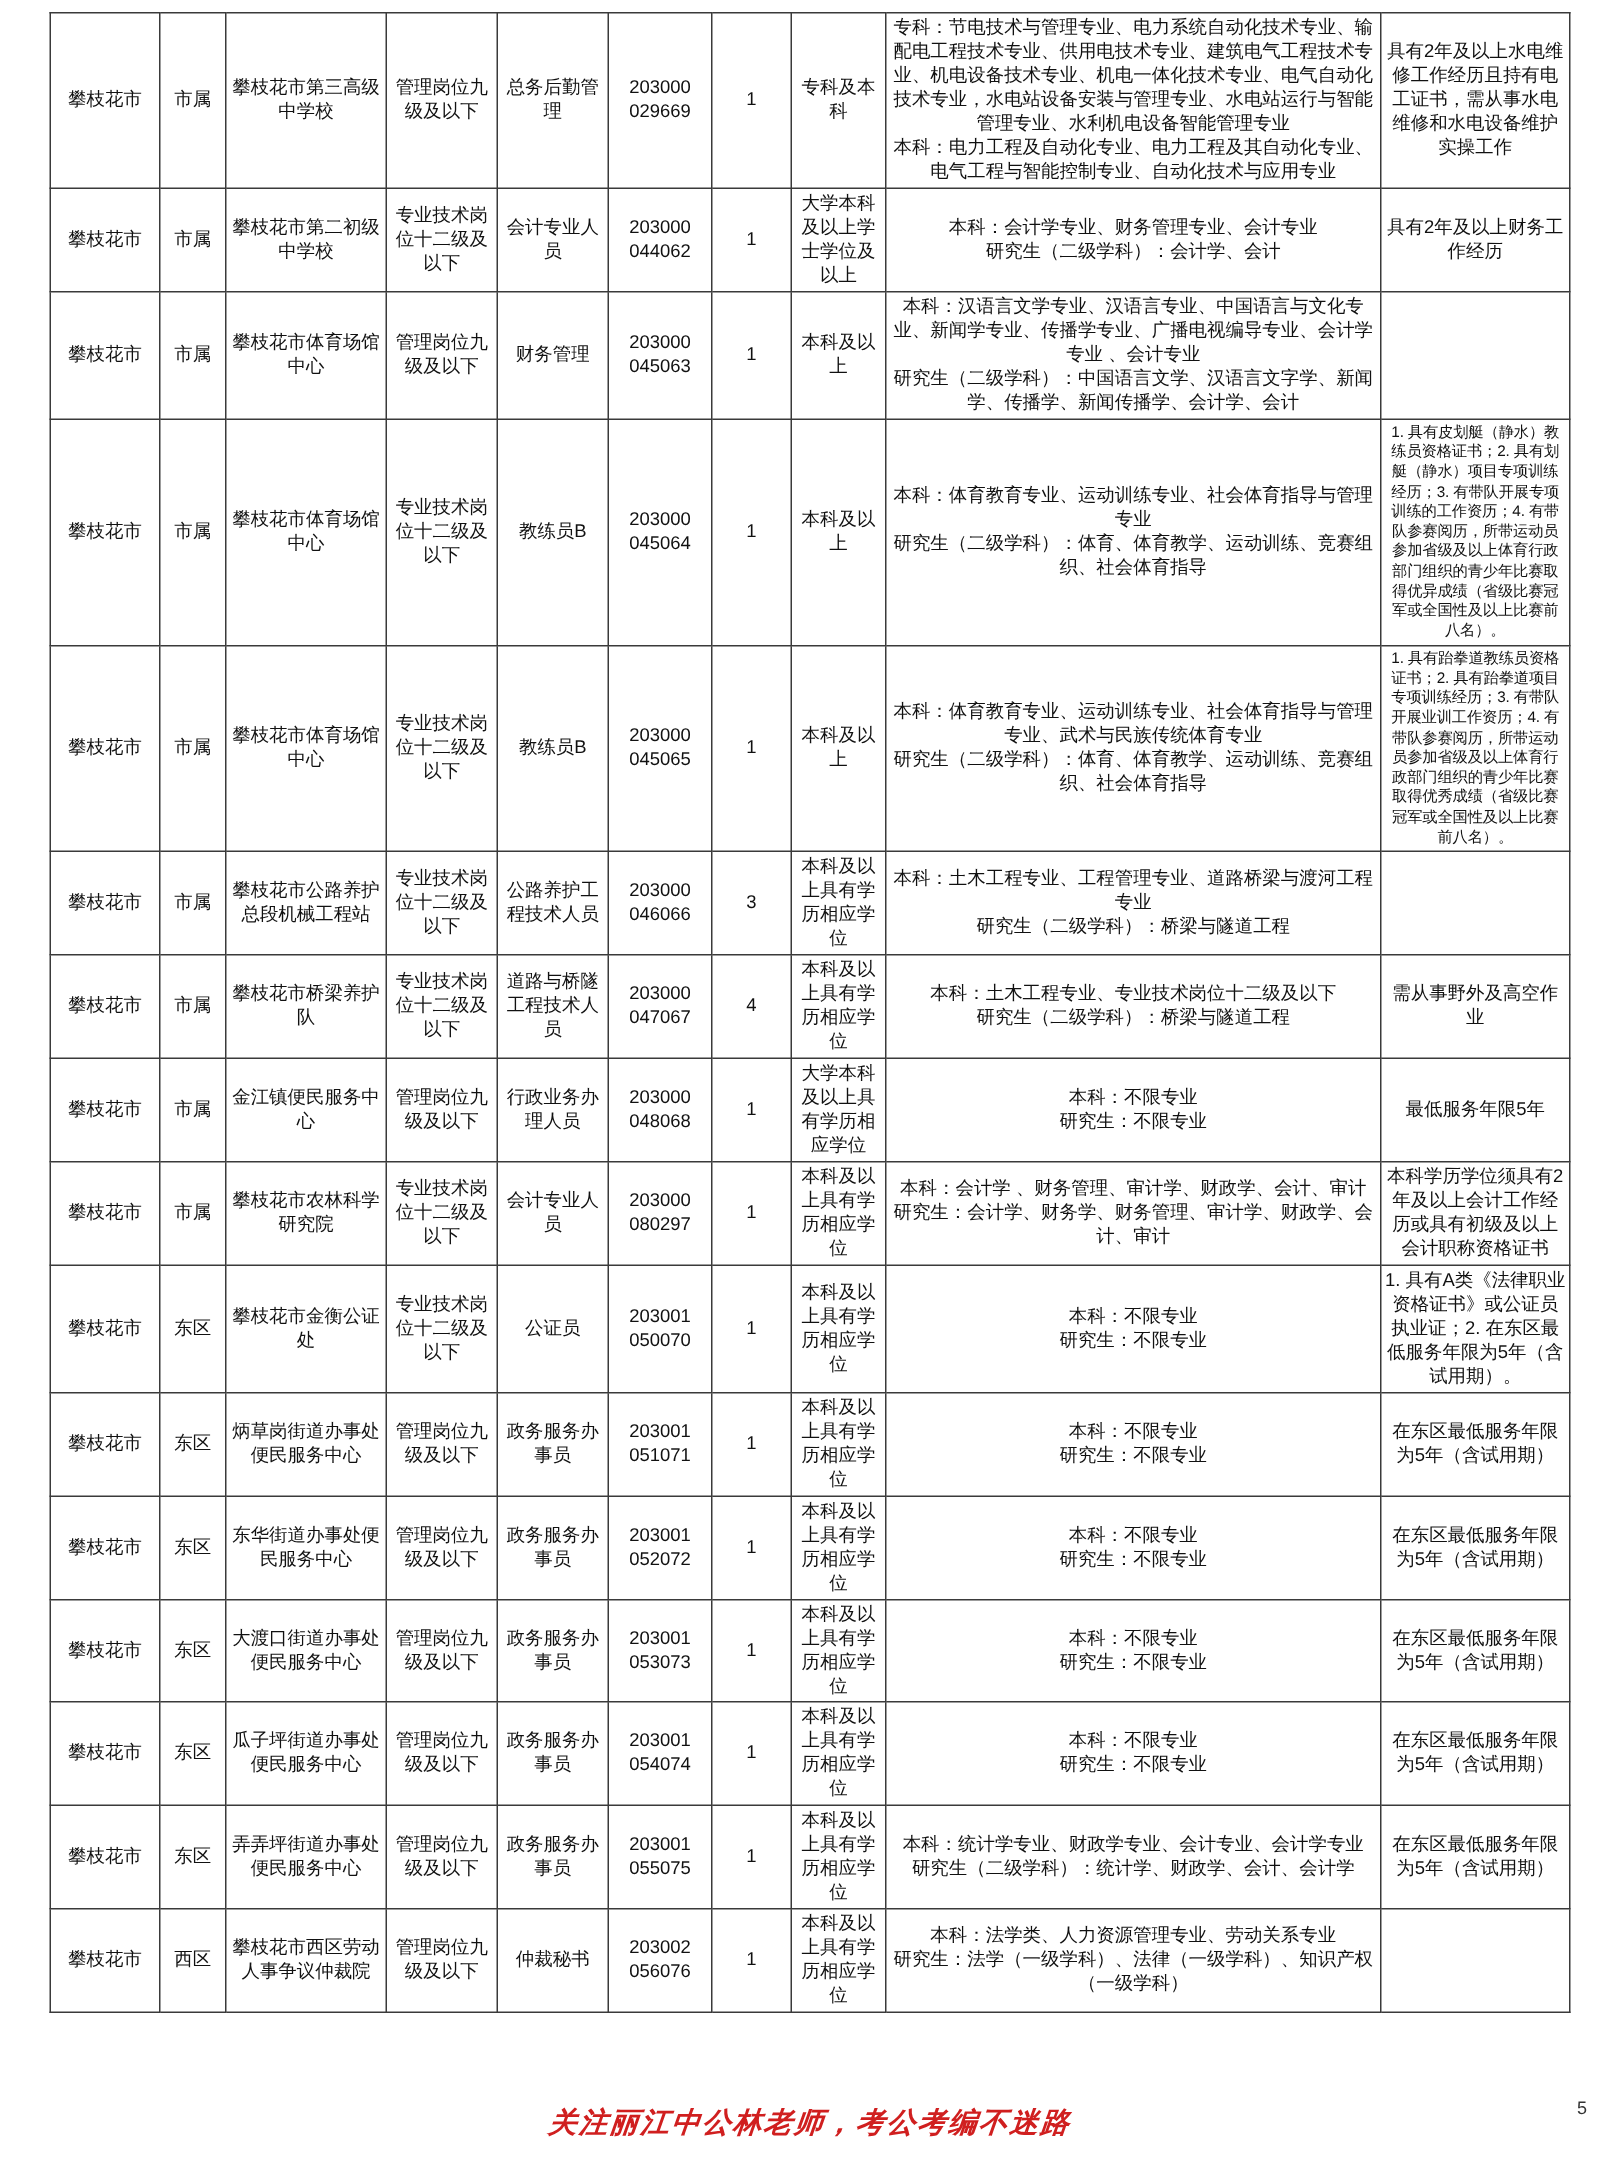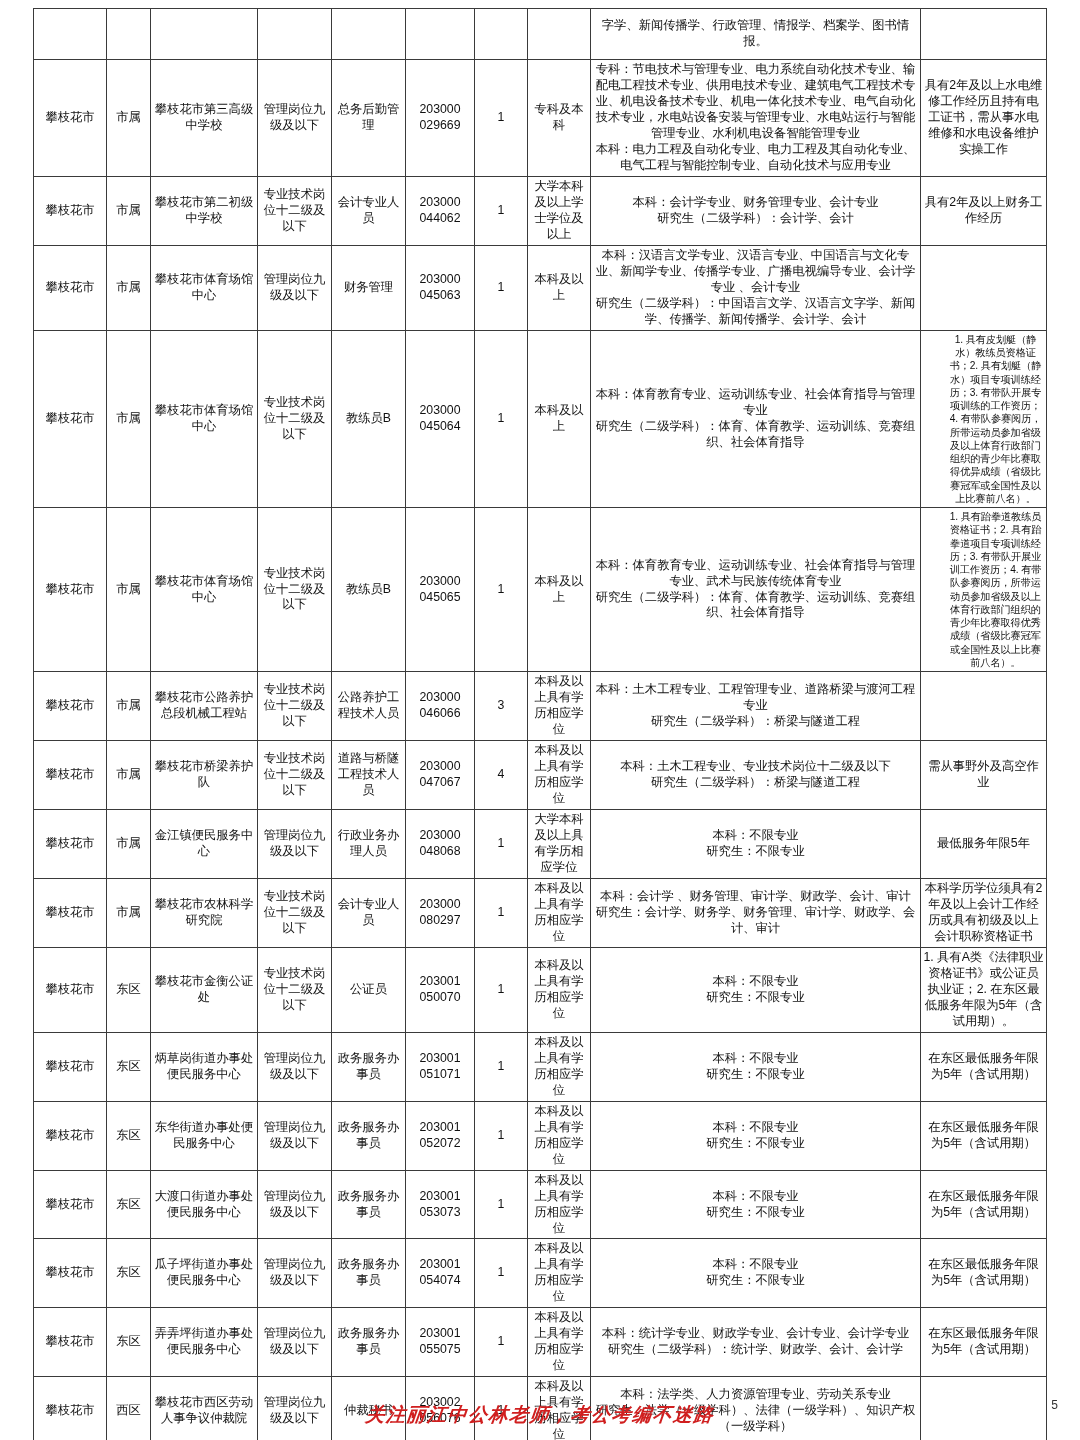--- a/index.html
+++ b/index.html
@@ -64,21 +64,20 @@
   td.major.left { text-align: center; }
   td.remark {
     font-size: 11.4px;
     line-height: 1.34;
     padding: 3px 4px;
   }
   td.remark.small {
     font-size: 10.2px;
     line-height: 1.30;
     letter-spacing: -0.1px;
-    padding-left: 26px;
   }
   td.code { font-size: 12.4px; letter-spacing: 0px; }
   td.num  { font-size: 12.4px; }
   td.city { font-size: 13.6px; line-height: 1.22; }
   td.level { font-size: 13.4px; }
   td.unit { font-size: 13.2px; line-height: 1.26; }
   td.post { font-size: 13.4px; line-height: 1.26; }
   td.job  { font-size: 13.4px; line-height: 1.26; }
   td.edu  { font-size: 13.2px; line-height: 1.26; font-family: Liberation Serif, serif; }
 
@@ -119,32 +118,20 @@
           <col class="c-unit">
           <col class="c-post">
         <col class="c-job">
           <col class="c-code">
           <col class="c-num">
           <col class="c-edu">
         <col class="c-major">
           <col class="c-remark">
       </colgroup>
       <tbody id="table-body">
-          <tr class="r-top">
-            <td></td>
-            <td></td>
-            <td></td>
-            <td></td>
-            <td></td>
-            <td></td>
-            <td></td>
-            <td></td>
-            <td class="major">字学、新闻传播学、行政管理、情报学、档案学、图书情报。</td>
-            <td class="remark"></td>
-          </tr>
           <tr>
             <td class="city">攀枝花市</td>
             <td class="level">市属</td>
             <td class="unit">攀枝花市第三高级中学校</td>
             <td class="post">管理岗位九级及以下</td>
             <td class="job">总务后勤管理</td>
             <td class="code">
               <div>203000</div>
               <div>029669</div>
             </td>

